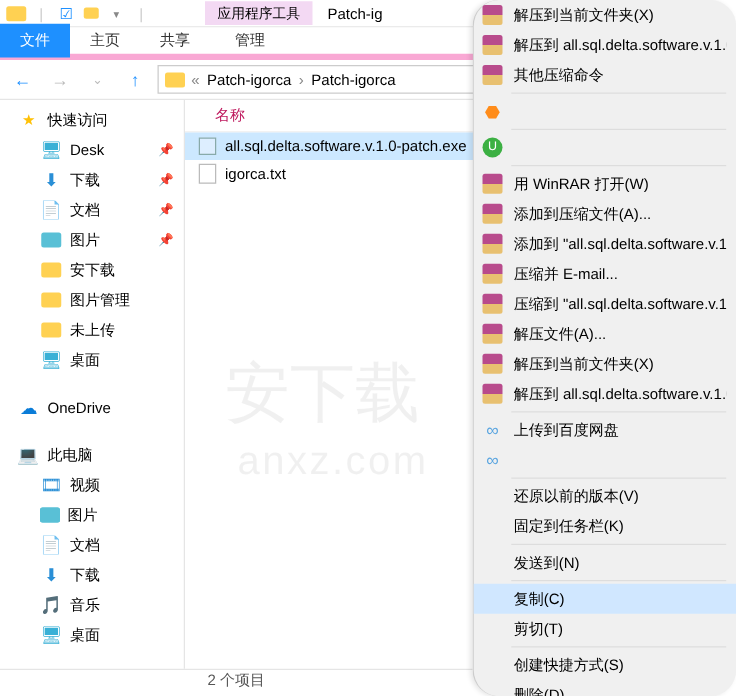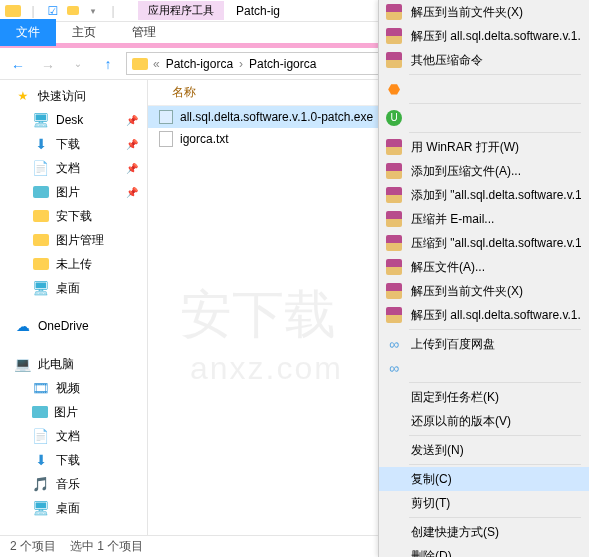--- a/index.html
+++ b/index.html
@@ -1,21 +1,21 @@
 <!DOCTYPE html>
 <html><head>
 <meta charset="utf-8">
 <style>
 * { margin: 0; padding: 0; box-sizing: border-box; font-family: "Microsoft YaHei", "Segoe UI", sans-serif; }
 body { width: 589px; height: 557px; background: #fff; font-size: 12px; overflow: hidden; position: relative; }
 
 .titlebar { height: 22px; background: #fff; display: flex; align-items: center; padding: 0 4px; gap: 4px; border-bottom: 1px solid #e5e5e5; }
 .titlebar .qat { display: flex; gap: 2px; align-items: center; }
 .qat-icon { width: 18px; height: 18px; display: flex; align-items: center; justify-content: center; }
-.titlebar .tool-tab { background: #f3d9f3; padding: 2px 10px; margin-left: 12px; font-size: 11px; }
+.titlebar .tool-tab { background: #f3d9f3; padding: 2px 10px; margin-left: 38px; font-size: 11px; }
 .titlebar .title-text { padding: 2px 8px; font-size: 12px; }
 
 .ribbon { height: 26px; background: #fff; display: flex; align-items: center; border-bottom: 5px solid #f9a8d4; }
 .ribbon-tab { padding: 5px 16px; font-size: 12px; color: #333; }
 .ribbon-tab.active { background: #1e90ff; color: #fff; }
 .ribbon-tab.manage { margin-left: 4px; }
 
 .addressbar { height: 32px; display: flex; align-items: center; padding: 4px 6px; gap: 6px; border-bottom: 1px solid #e5e5e5; }
 .nav-btn { width: 24px; height: 24px; border: none; background: none; color: #bbb; font-size: 14px; }
 .nav-btn.active { color: #1e90ff; }
@@ -27,37 +27,37 @@
 .sidebar { width: 148px; border-right: 1px solid #e5e5e5; overflow: hidden; padding-top: 4px; }
 .side-item { display: flex; align-items: center; height: 24px; padding-left: 14px; gap: 6px; }
 .side-item.indent { padding-left: 32px; }
 .side-item.sep { height: 14px; }
 .side-icon { width: 18px; height: 18px; display: flex; align-items: center; justify-content: center; }
 .star { color: #ffc107; }
 .folder-y { background: #ffd152; border-radius: 2px; width: 16px; height: 12px; }
 .pin { color: #888; font-size: 10px; margin-left: auto; margin-right: 8px; }
 
 .content { flex: 1; }
-.col-header { height: 26px; border-bottom: 1px solid #eee; display: flex; align-items: center; padding-left: 24px; color: #a16207; }
+.col-header { height: 26px; border-bottom: 1px solid #eee; display: flex; align-items: center; padding-left: 24px; color: #be185d; }
 .file-row { display: flex; align-items: center; height: 22px; padding-left: 10px; gap: 6px; }
 .file-row.selected { background: #cce8ff; }
 .file-icon { width: 16px; height: 16px; display: flex; align-items: center; justify-content: center; }
 
 .watermark { position: absolute; left: 180px; top: 200px; opacity: 0.09; font-size: 52px; color: #666; pointer-events: none; z-index: 1; }
 .watermark2 { position: absolute; left: 190px; top: 270px; opacity: 0.09; font-size: 32px; color: #666; pointer-events: none; z-index: 1; letter-spacing: 2px; }
 
-.ctxmenu { position: absolute; right: 0; top: 0; width: 211px; height: 557px; background: #f0f0f0; border-left: 1px solid #ccc; box-shadow: -2px 0 4px rgba(0,0,0,0.1); z-index: 10; }
+.ctxmenu { position: absolute; right: 0; top: 0; width: 211px; height: 557px; background: #f0f0f0; border-left: 1px solid #ccc; box-shadow: -2px 0 4px rgba(0,0,0,0.1); z-index: 10; border-radius: 21px; }
 .ctx-item { display: flex; align-items: center; height: 24px; padding: 0 8px 0 6px; gap: 8px; font-size: 12px; }
 .ctx-item:hover, .ctx-item.hover { background: #d0e7ff; }
 .ctx-item.disabled { color: #999; }
 .ctx-sep { height: 1px; background: #ddd; margin: 2px 8px 2px 30px; }
 .ctx-icon { width: 18px; height: 18px; display: flex; align-items: center; justify-content: center; flex-shrink: 0; }
 .ctx-text { white-space: nowrap; overflow: hidden; text-overflow: clip; flex: 1; }
 
-.statusbar { height: 22px; border-top: 1px solid #e5e5e5; display: flex; align-items: center; padding: 0 10px; gap: 14px; background: #fff; position: absolute; bottom: 0; left: 0; width: 378px; color: #555; }
+.statusbar { height: 22px; border-top: 1px solid #e5e5e5; display: flex; align-items: center; padding: 0 10px; gap: 14px; background: #fff; position: absolute; bottom: 0; left: 0; width: 378px; color: #555; flex-direction: column; }
 
 
 .i-rar { width: 16px; height: 16px; background: linear-gradient(#b84b8c 50%, #e8c070 50%); border-radius: 2px; }
 .i-shield { color: #ff8c1a; font-size: 14px; }
 .i-u { width: 16px; height: 16px; background: #3cb043; border-radius: 50%; color: #fff; font-size: 10px; text-align: center; line-height: 16px; }
 .i-cloud { color: #5aa5e0; font-size: 14px; }
 .i-onedrive { color: #0a7cd8; font-size: 14px; }
 .i-pc { color: #3b6db5; font-size: 14px; }
 .i-desk { color: #39b0d6; font-size: 14px; }
 .i-pic { background: #59c0d6; width: 16px; height: 12px; border-radius: 2px; }
@@ -84,20 +84,21 @@
     <span class="qat-icon" style="color:#888;font-size:9px">▾</span>
     <span class="qat-icon" style="color:#ccc">|</span>
   </div>
   <div class="tool-tab">应用程序工具</div>
   <div class="title-text">Patch-ig</div>
 </div>
 
 <div class="ribbon">
   <div class="ribbon-tab active">文件</div>
   <div class="ribbon-tab">主页</div>
+  <div class="ribbon-tab">共享</div>
   <div class="ribbon-tab manage">管理</div>
 </div>
 
 <div class="addressbar">
   <button class="nav-btn active">←</button>
   <button class="nav-btn">→</button>
   <button class="nav-btn" style="font-size:10px">⌄</button>
   <button class="nav-btn active">↑</button>
   <div class="addr-box">
     <span class="side-icon">
@@ -320,25 +321,25 @@
       <span class="ctx-text">上传到百度网盘</span>
     </div>
     <div class="ctx-item disabled">
       <span class="ctx-icon">
         <span class="i-cloud">∞</span>
       </span>
     </div>
     <div class="ctx-sep"></div>
     <div class="ctx-item">
       <span class="ctx-icon"></span>
+      <span class="ctx-text">还原以前的版本(V)</span>
+    </div>
+    <div class="ctx-item">
+      <span class="ctx-icon"></span>
       <span class="ctx-text">固定到任务栏(K)</span>
-    </div>
-    <div class="ctx-item">
-      <span class="ctx-icon"></span>
-      <span class="ctx-text">还原以前的版本(V)</span>
     </div>
     <div class="ctx-sep"></div>
     <div class="ctx-item">
       <span class="ctx-icon"></span>
       <span class="ctx-text">发送到(N)</span>
     </div>
     <div class="ctx-sep"></div>
     <div class="ctx-item hover">
       <span class="ctx-icon"></span>
       <span class="ctx-text">复制(C)</span>

